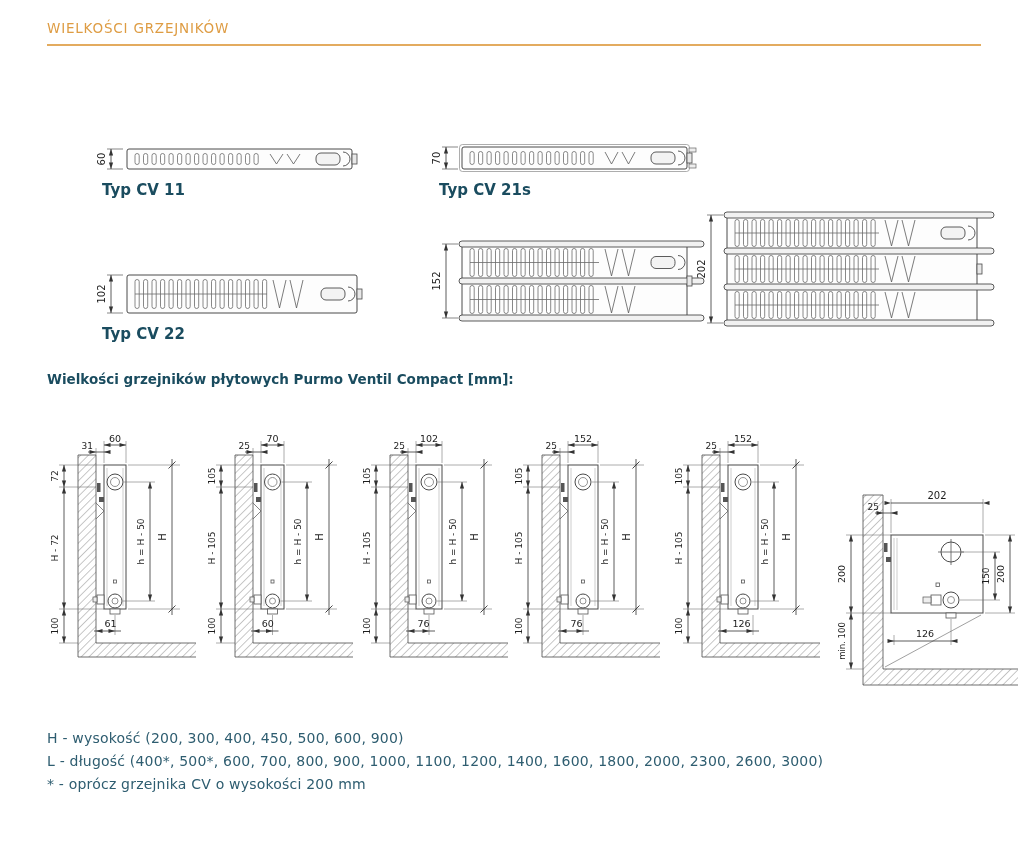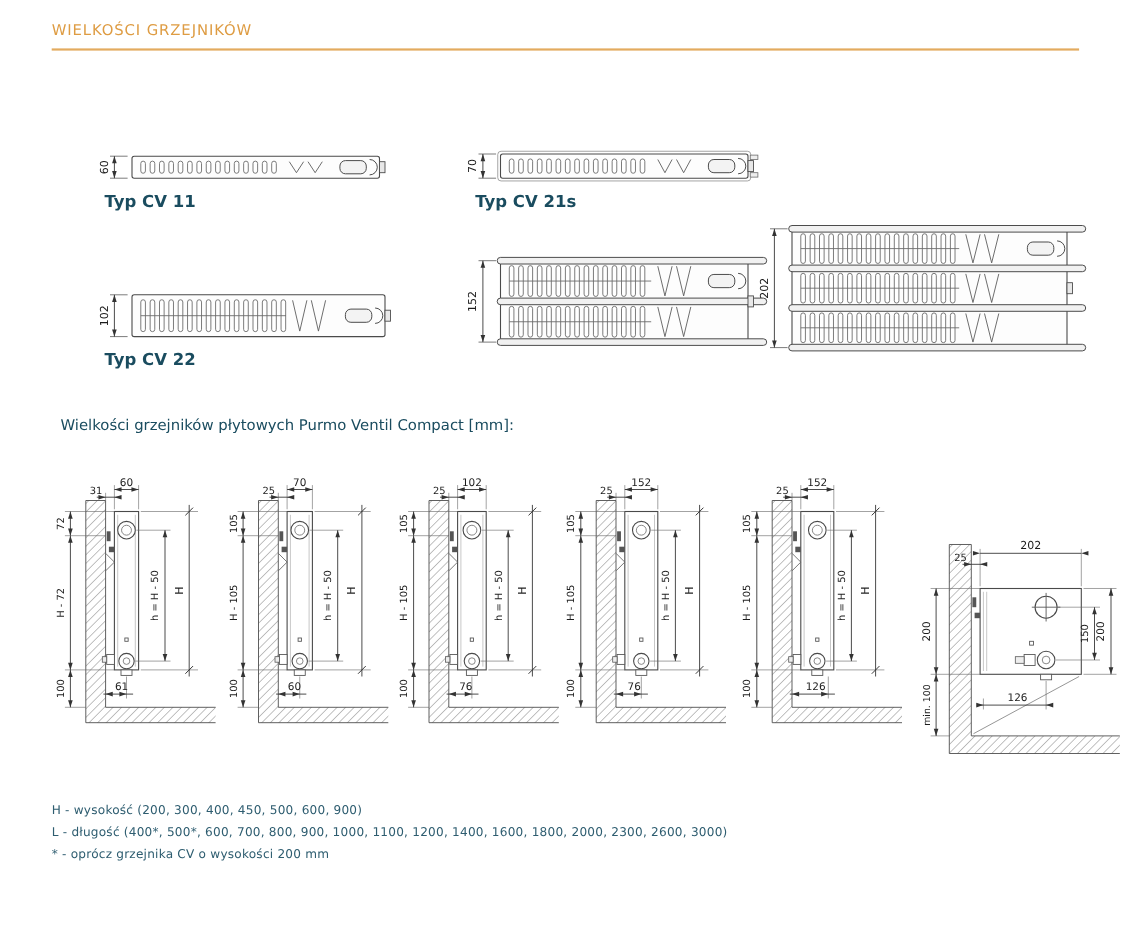--- a/index.html
+++ b/index.html
@@ -3,25 +3,25 @@
 <meta charset="utf-8">
 <style>
   :root{ --accent:#DE9C43; --heading:#1A4C5F; --text:#2E5D70; --line:#4a4a4a; }
   html,body{margin:0;padding:0;}
   body{width:1027px;height:850px;position:relative;background:#fff;overflow:hidden;
        font-family:"DejaVu Sans","Liberation Sans",sans-serif;}
   .abs{position:absolute;}
   h1{position:absolute;left:47px;top:20px;margin:0;font-size:13.5px;font-weight:500;
      letter-spacing:.8px;color:var(--accent);text-align:right;}
   .rule{position:absolute;left:47px;top:44px;width:934px;height:2px;background:var(--accent);opacity:.85;}
-  figure.rad{position:absolute;margin:5px;}
+  figure.rad{position:absolute;margin:12px;}
   figure.rad .draw{display:block;line-height:0;}
   figcaption.radlbl{margin-top:2px;font-size:15px;font-weight:bold;color:var(--heading);white-space:nowrap;}
-  h2.sec{margin:8px;font-size:13.5px;font-weight:normal;color:var(--heading);white-space:nowrap;}
-  footer p{margin:0 0 7px 0;font-size:11px;color:var(--text);letter-spacing:.2px;white-space:nowrap;}
+  h2.sec{margin:0;font-size:13.5px;font-weight:bold;color:var(--heading);white-space:nowrap;}
+  footer p{margin:0 0 7px 0;font-size:14px;color:var(--text);letter-spacing:.2px;white-space:nowrap;}
   svg text{font-family:"DejaVu Sans","Liberation Sans",sans-serif;}
 </style>
 </head>
 <body>
 
 <div class="page">
   <h1>WIELKOŚCI GRZEJNIKÓW</h1>
   <div class="rule"></div>
 
   <figure class="rad" id="fig-cv11" style="left:85px;top:131px">

